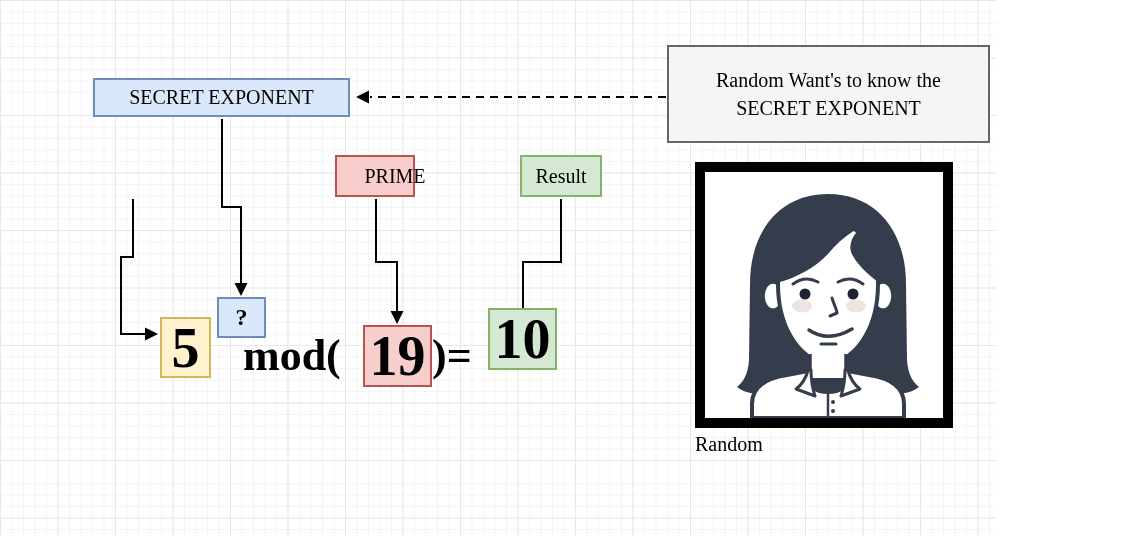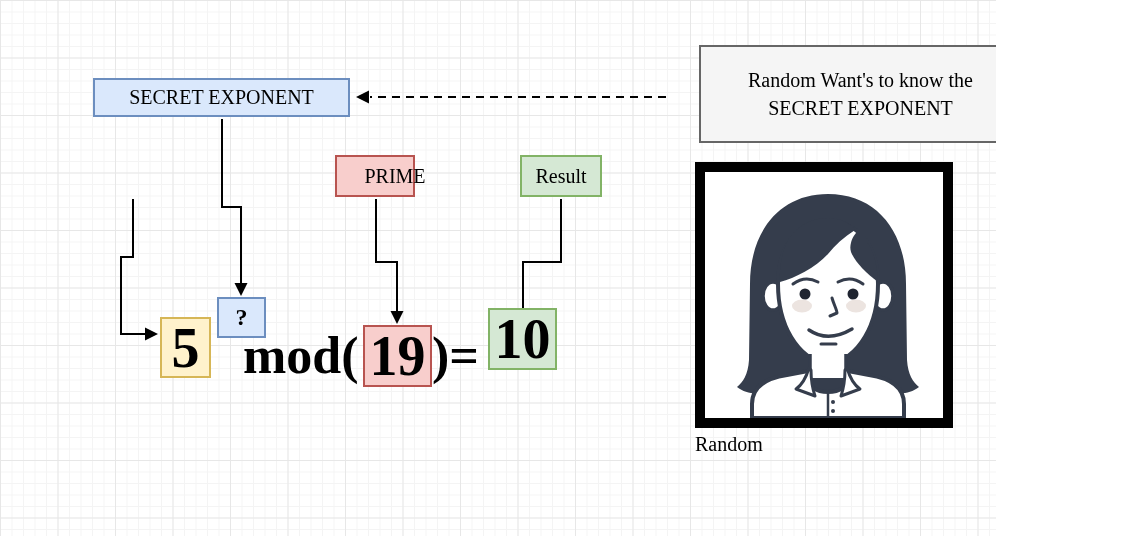--- a/index.html
+++ b/index.html
@@ -18,24 +18,24 @@
   }
   .abs{position:absolute;box-sizing:border-box;}
   .shape{
     display:flex;align-items:center;justify-content:center;
     border:2px solid #000;color:#000;text-align:center;
   }
   .blue  {background:#dae8fc;border-color:#6c8ebf;}
   .yellow{background:#fff2cc;border-color:#d6b656;}
   .red   {background:#f8cecc;border-color:#b85450;}
   .green {background:#d5e8d4;border-color:#82b366;text-align:right;}
-  .note  {background:#f5f5f5;border-color:#666666;margin-left:32px;}
+  .note  {background:#f5f5f5;border-color:#666666;}
   .lbl{font-size:20px;}
   .bignum{font-weight:bold;font-size:56px;line-height:1;}
-  .eqtext{font-weight:bold;font-size:52px;line-height:50px;color:#000;white-space:pre;}
+  .eqtext{font-weight:bold;font-size:44px;line-height:50px;color:#000;white-space:pre;}
   .connector-layer{position:absolute;left:0;top:0;pointer-events:none;}
   .avatar-frame{
     border:10px solid #000;background:#ffffff;overflow:hidden;
   }
   .caption{font-size:20px;color:#000;}
   .note-line{display:block;font-size:20px;line-height:28px;color:#000;}
 </style>
 </head>
 <body>
 

